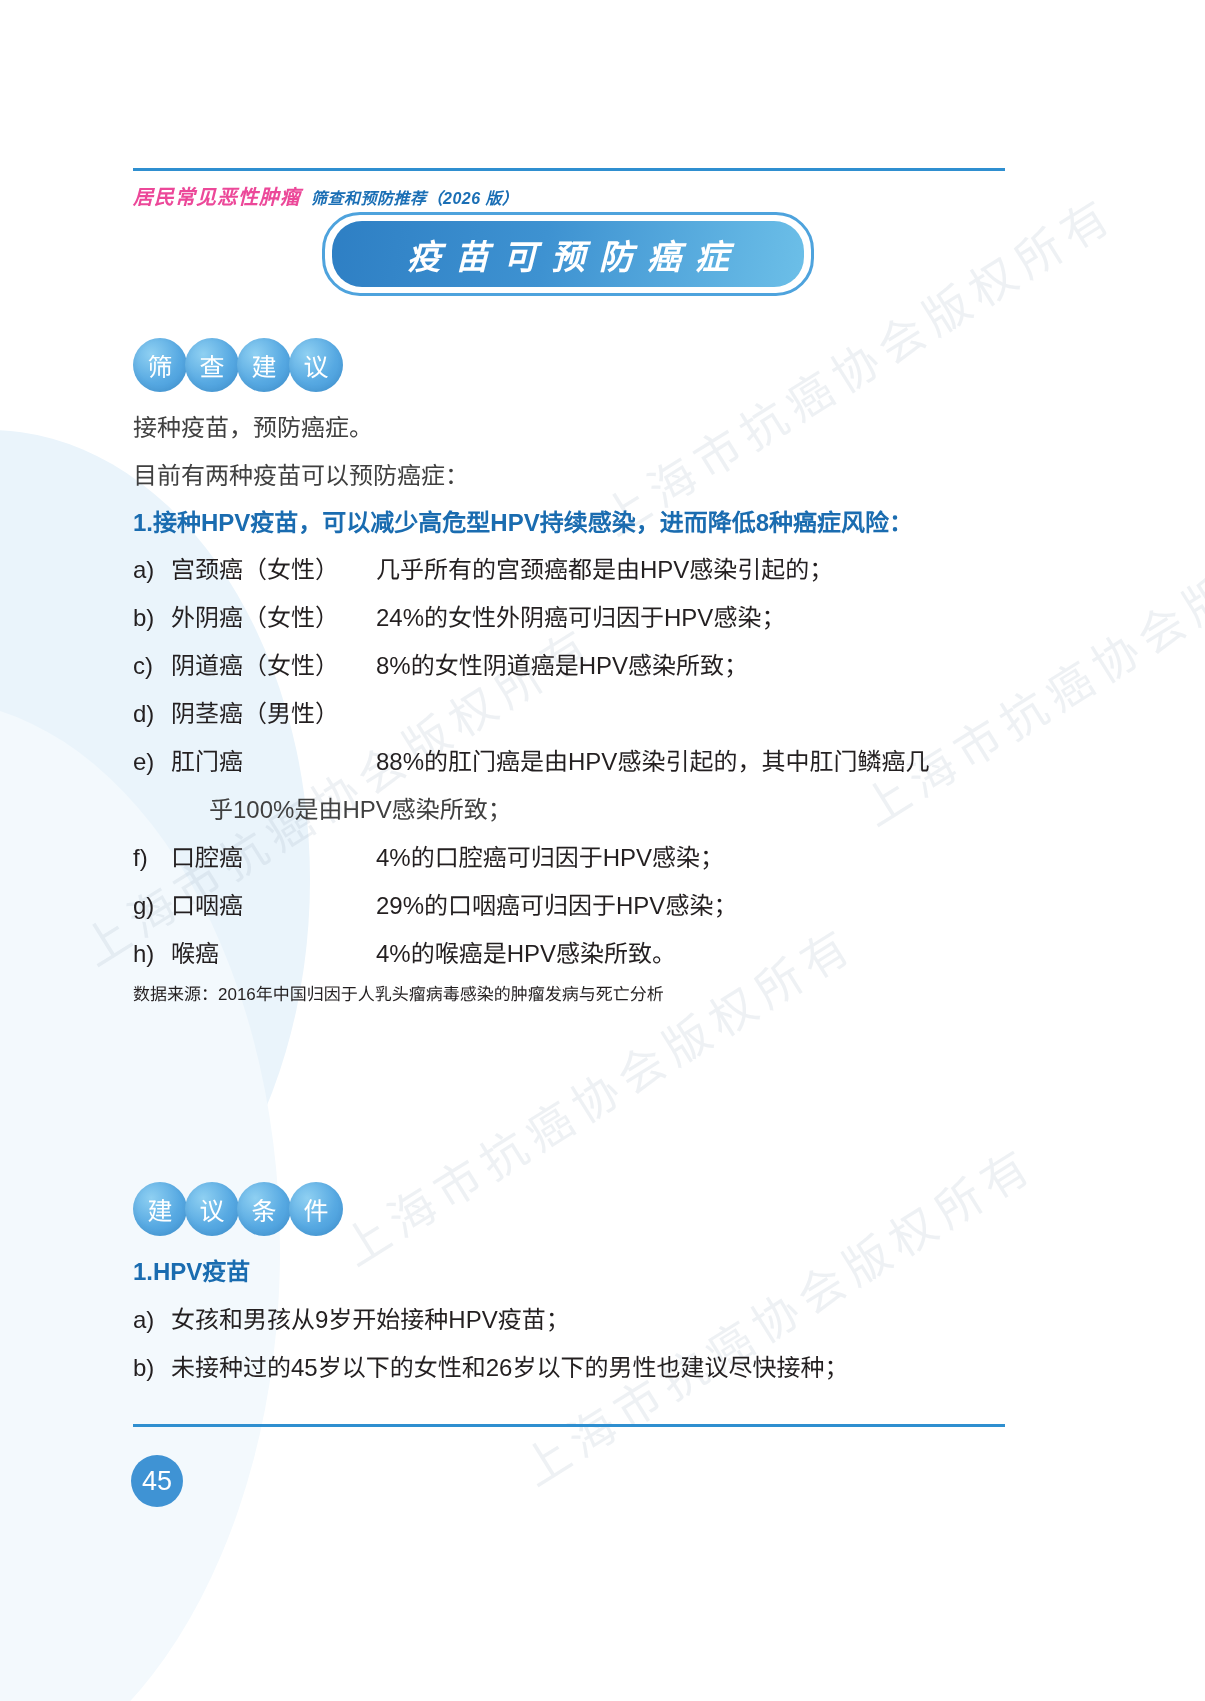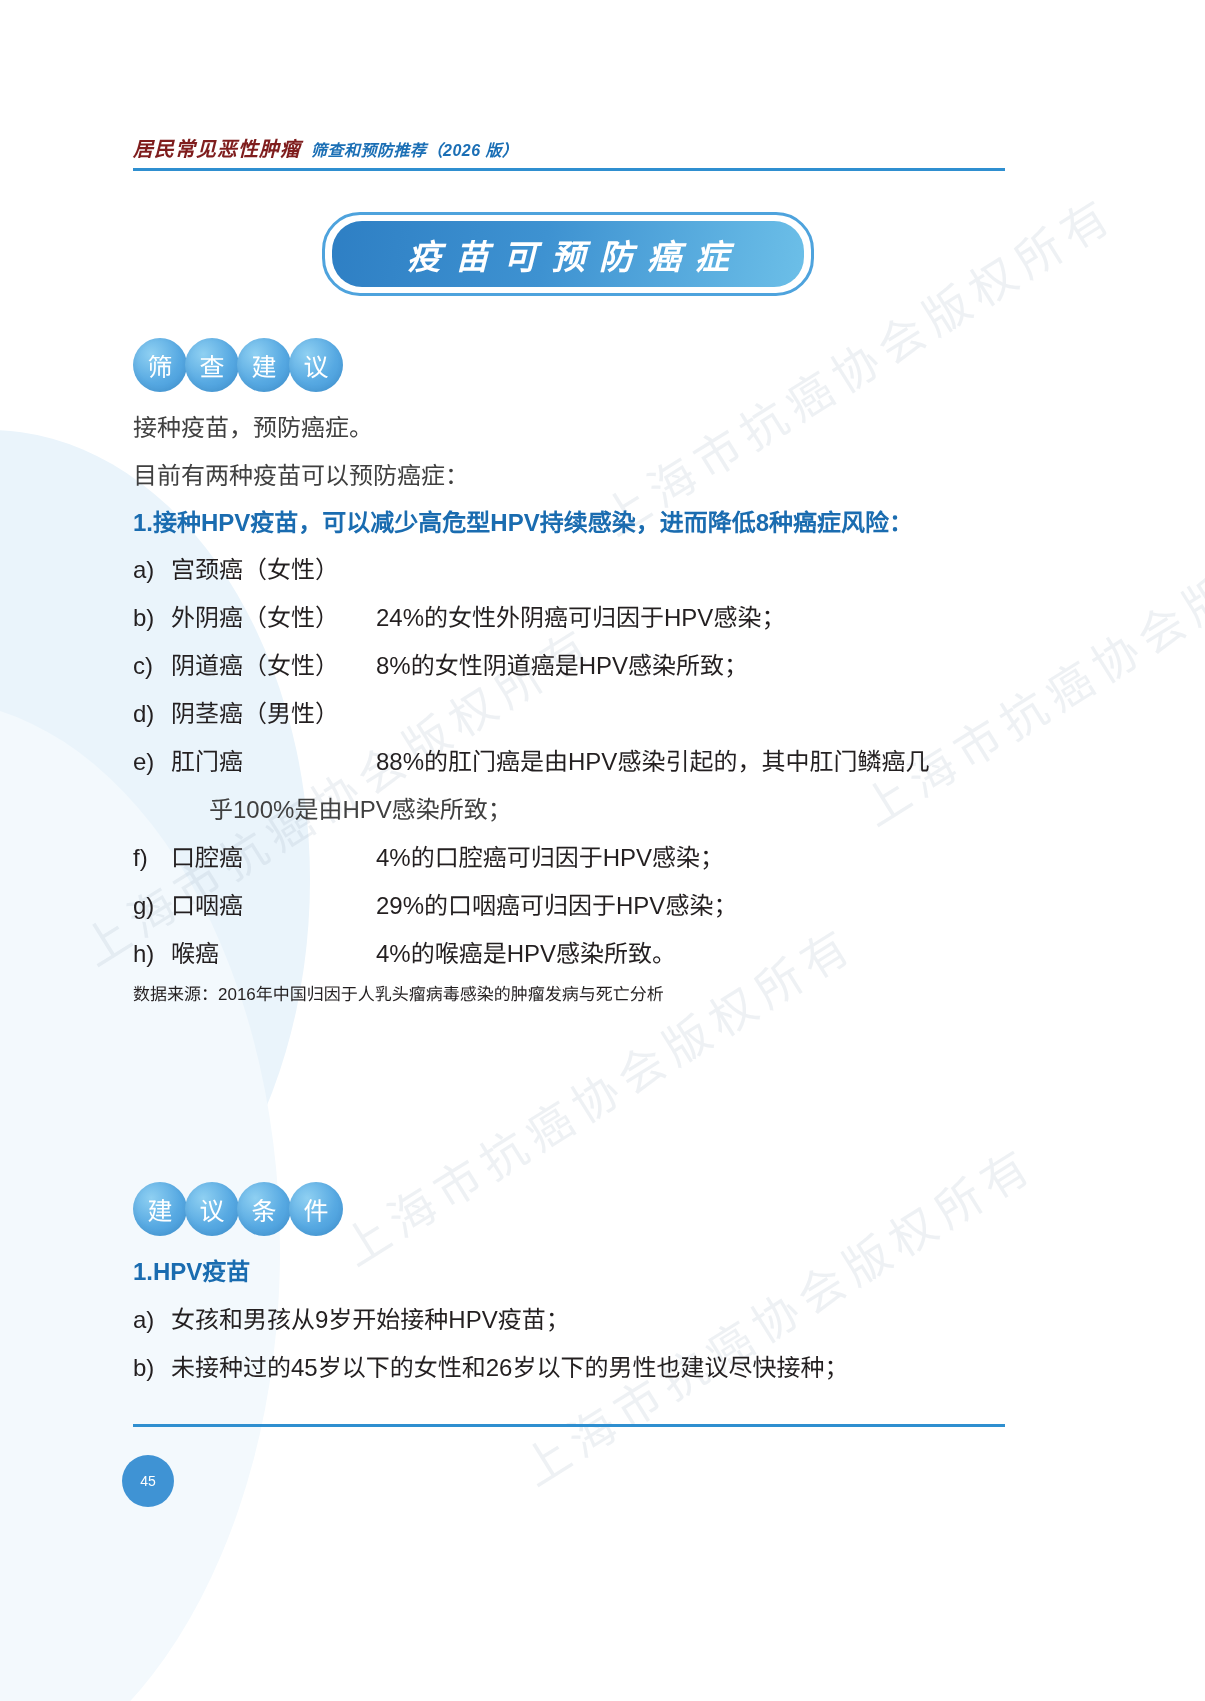--- a/index.html
+++ b/index.html
@@ -70,22 +70,23 @@
     top: 133px;
     width: 872px;
     display: flex;
     align-items: baseline;
     gap: 10px;
   }
   .header-title {
     font-size: 20px;
     font-weight: bold;
     font-style: italic;
-    color: #7f1d1d;
+    color: #ec4899;
     letter-spacing: 1px;
+    margin-top: 48px;
   }
   .header-sub {
     font-size: 16px;
     font-weight: bold;
     font-style: italic;
     color: #1b6fb5;
     letter-spacing: 0.5px;
   }
   .rule-top {
     position: absolute;
@@ -195,28 +196,28 @@
   .source {
     font-size: 17px;
     color: #231f20;
     text-align: left;
     line-height: 34px;
   }
 
   
   .page-num {
     position: absolute;
-    left: 122px;
+    left: 131px;
     top: 1455px;
     width: 52px;
     height: 52px;
     border-radius: 50%;
     background: #3f93d4;
     color: #ffffff;
-    font-size: 14px;
+    font-size: 27px;
     display: flex;
     align-items: center;
     justify-content: center;
   }
 </style>
 </head>
 <body>
 
 <div class="bg-blob"></div>
 <div class="bg-blob2"></div>
@@ -252,20 +253,21 @@
   </div>
 
   <div class="content" style="top:404px;">
     <div class="line">接种疫苗，预防癌症。</div>
     <div class="line">目前有两种疫苗可以预防癌症：</div>
     <div class="line blue" style="line-height:46px;">1.接种HPV疫苗，可以减少高危型HPV持续感染，进而降低8种癌症风险：</div>
 
     <div class="item">
       <span class="marker">a)</span>
       <span class="name">宫颈癌（女性）</span>
+      <span class="desc">几乎所有的宫颈癌都是由HPV感染引起的；</span>
     </div>
     <div class="item">
       <span class="marker">b)</span>
       <span class="name">外阴癌（女性）</span>
       <span class="desc">24%的女性外阴癌可归因于HPV感染；</span>
     </div>
     <div class="item">
       <span class="marker">c)</span>
       <span class="name">阴道癌（女性）</span>
       <span class="desc">8%的女性阴道癌是HPV感染所致；</span>

